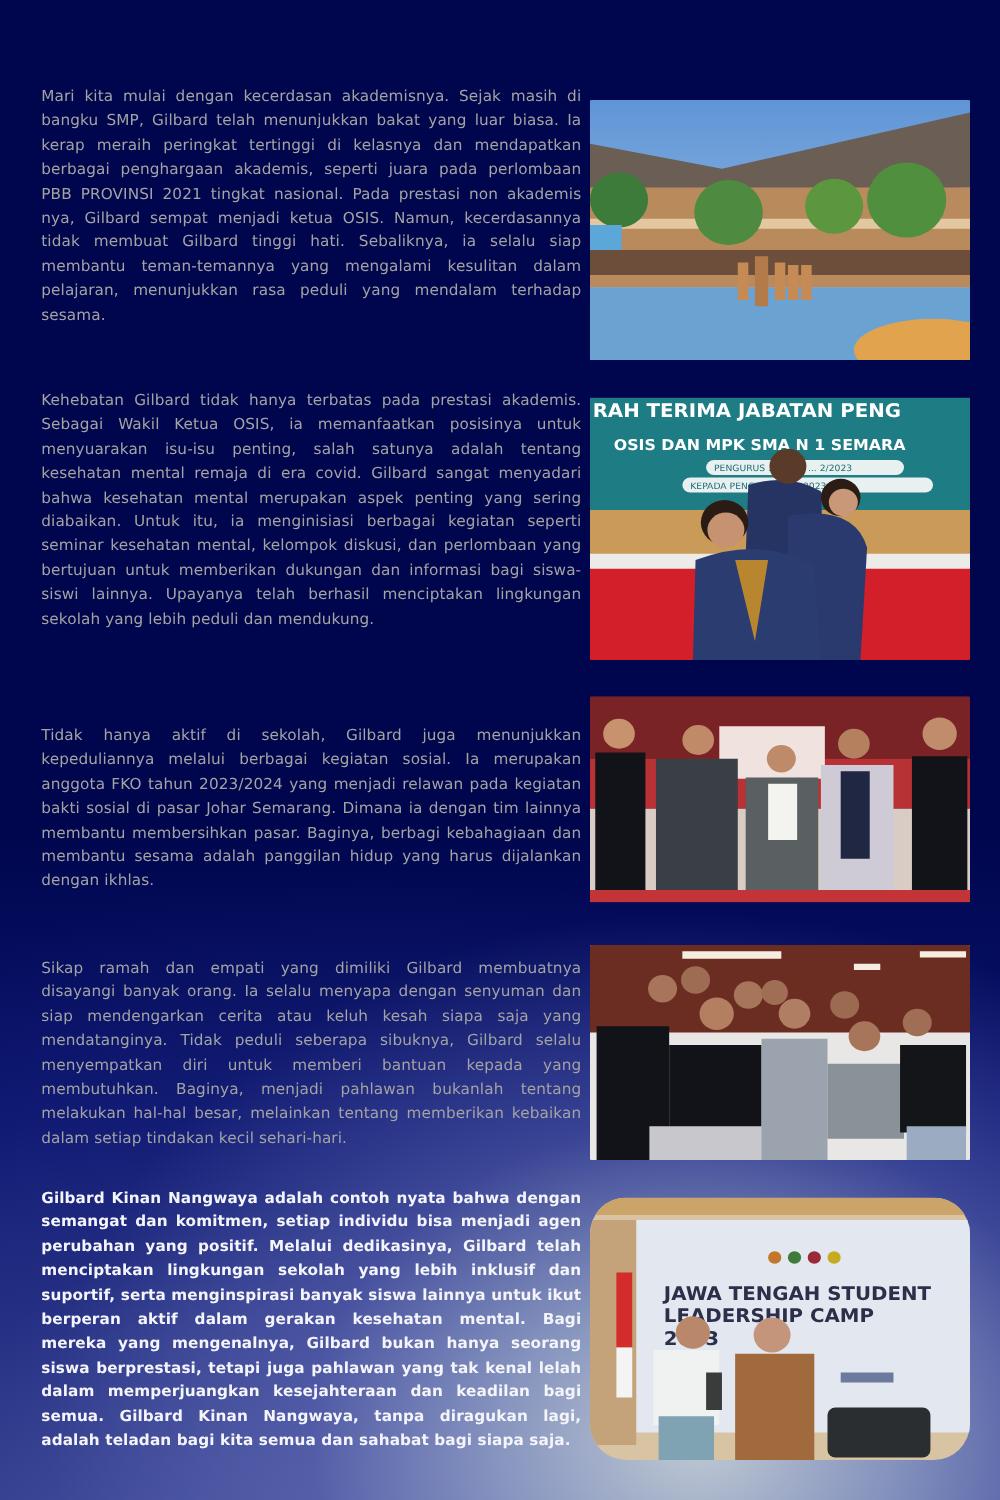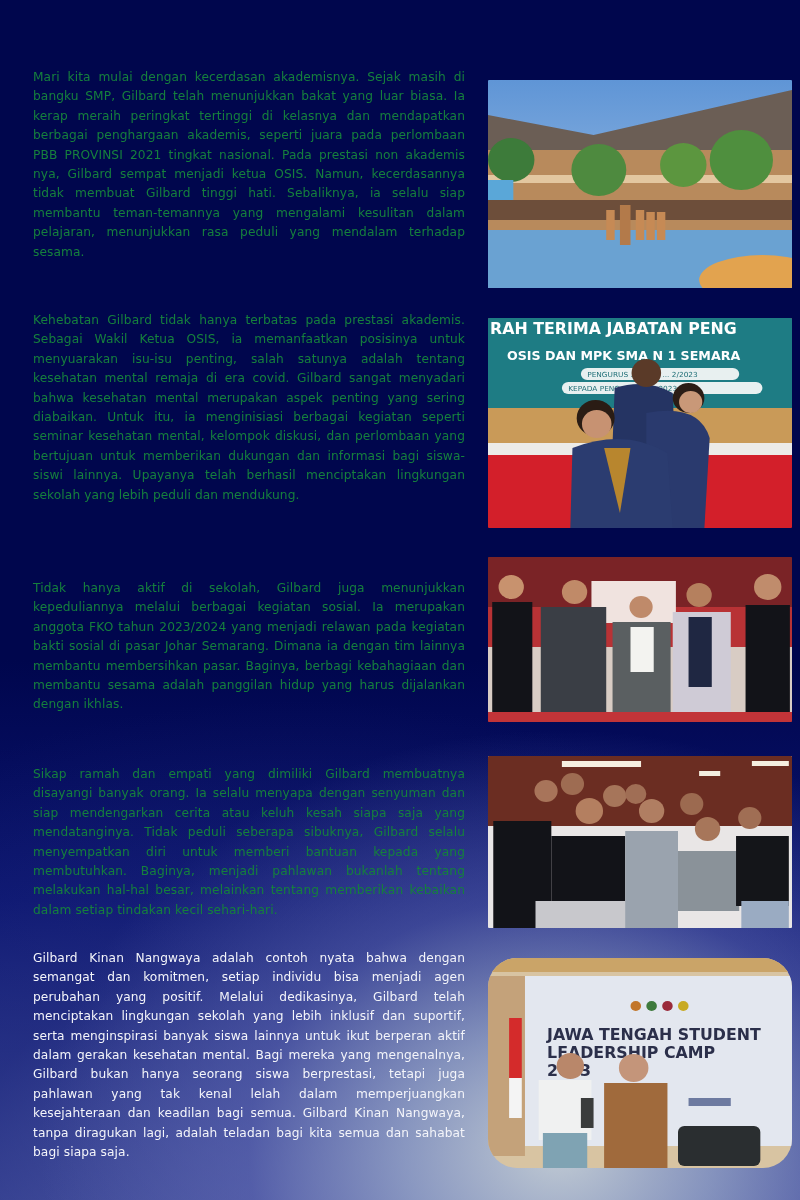--- a/index.html
+++ b/index.html
@@ -10,26 +10,26 @@
     }
     .bg {
       position: absolute; inset: 0;
       background:
         radial-gradient(ellipse 520px 420px at 560px 1150px, rgba(200,210,215,0.95) 0%, rgba(160,175,205,0.75) 30%, rgba(90,100,175,0.55) 60%, rgba(0,6,77,0) 100%),
         radial-gradient(ellipse 700px 500px at 300px 1200px, rgba(90,100,170,0.7) 0%, rgba(40,50,130,0.4) 50%, rgba(0,6,77,0) 100%),
         linear-gradient(180deg, #00064d 0%, #00064d 55%, #0a1470 75%, #3a4698 100%);
     }
     .para {
       position: absolute; left: 33px; width: 432px;
-      color: #15803d; font-size: 12.2px; line-height: 19.4px;
+      color: #a3a3a3; font-size: 12.2px; line-height: 19.4px;
       text-align: justify; letter-spacing: 0.1px;
     }
-    .para.light { color: #f4f5fa; }
+    .para.light { color: #f4f5fa; font-weight: bold; }
     .photo {
-      position: absolute; left: 488px; width: 304px;
+      position: absolute; left: 472px; width: 304px;
       border-radius: 1px; overflow: hidden;
     }
     .photo svg { display: block; width: 100%; height: 100%; }
   </style>
 </head>
 <body>
 
 <div class="bg"></div>
 
 <div>

